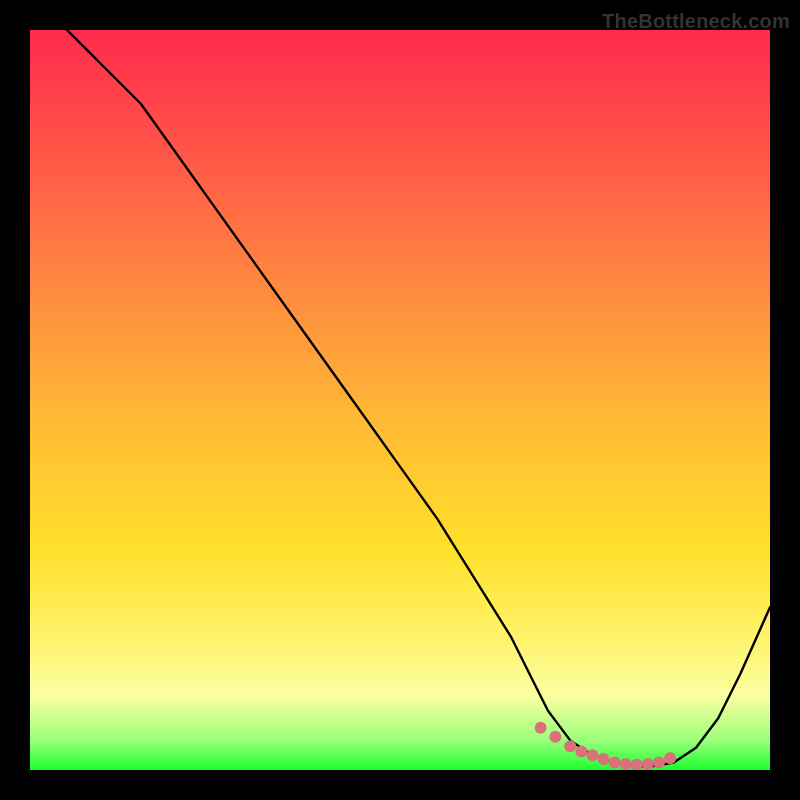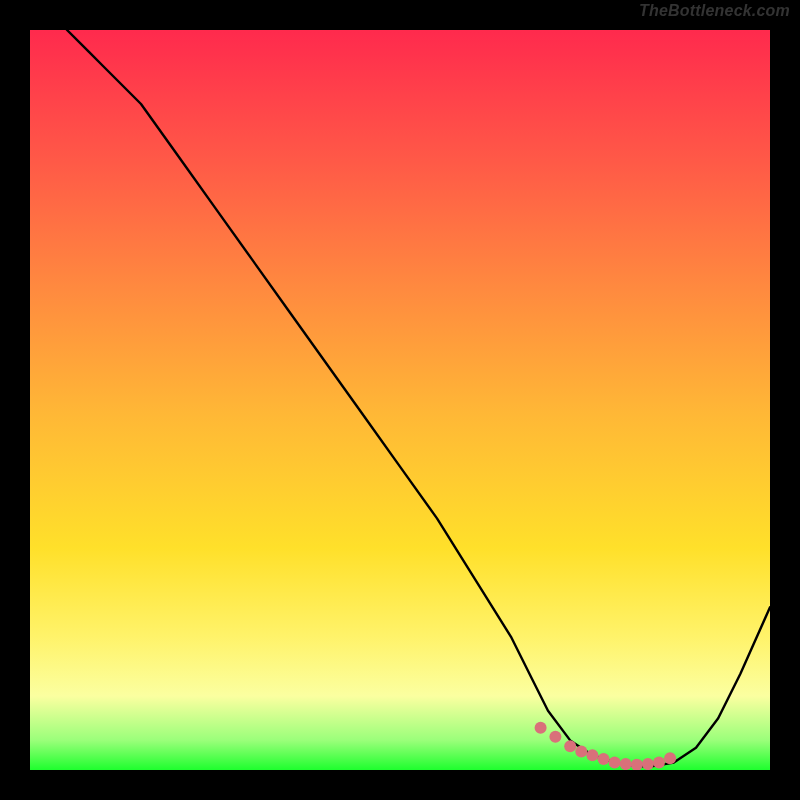--- a/index.html
+++ b/index.html
@@ -11,27 +11,26 @@
     font-family: Arial, Helvetica, sans-serif;
   }
   .frame {
     position: relative;
     width: 800px;
     height: 800px;
     background: #000;
   }
   .attribution {
     position: absolute;
-    top: 2px;
+    top: 10px;
     right: 10px;
-    font-size: 16px;
+    font-size: 20px;
     font-weight: bold;
     color: #333;
     letter-spacing: 0.2px;
-    font-style: italic;
   }
   .plot-area {
     position: absolute;
     left: 30px;
     top: 30px;
     width: 740px;
     height: 740px;
     
     background: linear-gradient(
       to bottom,

